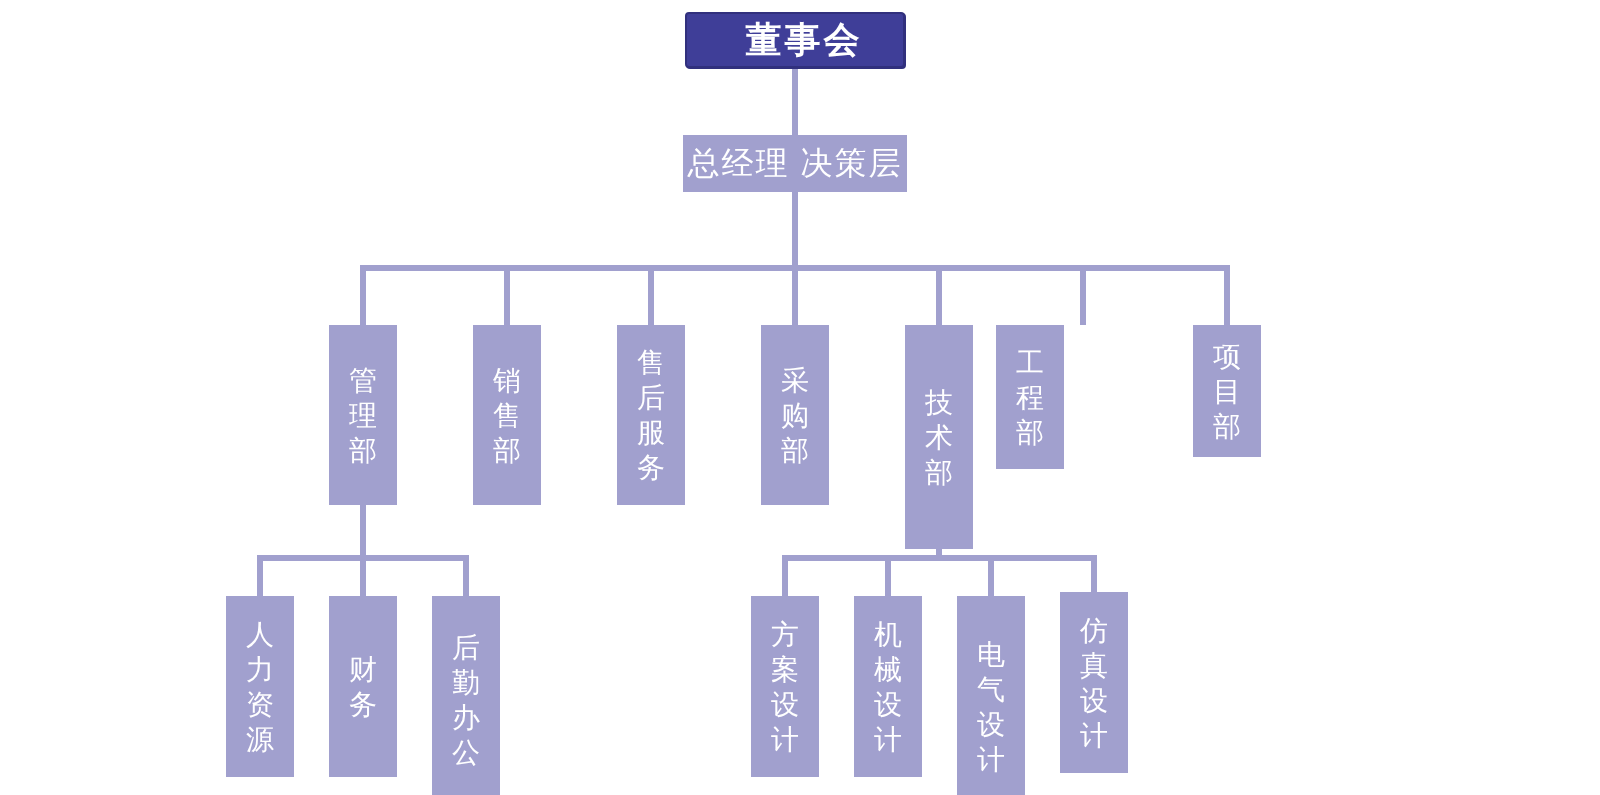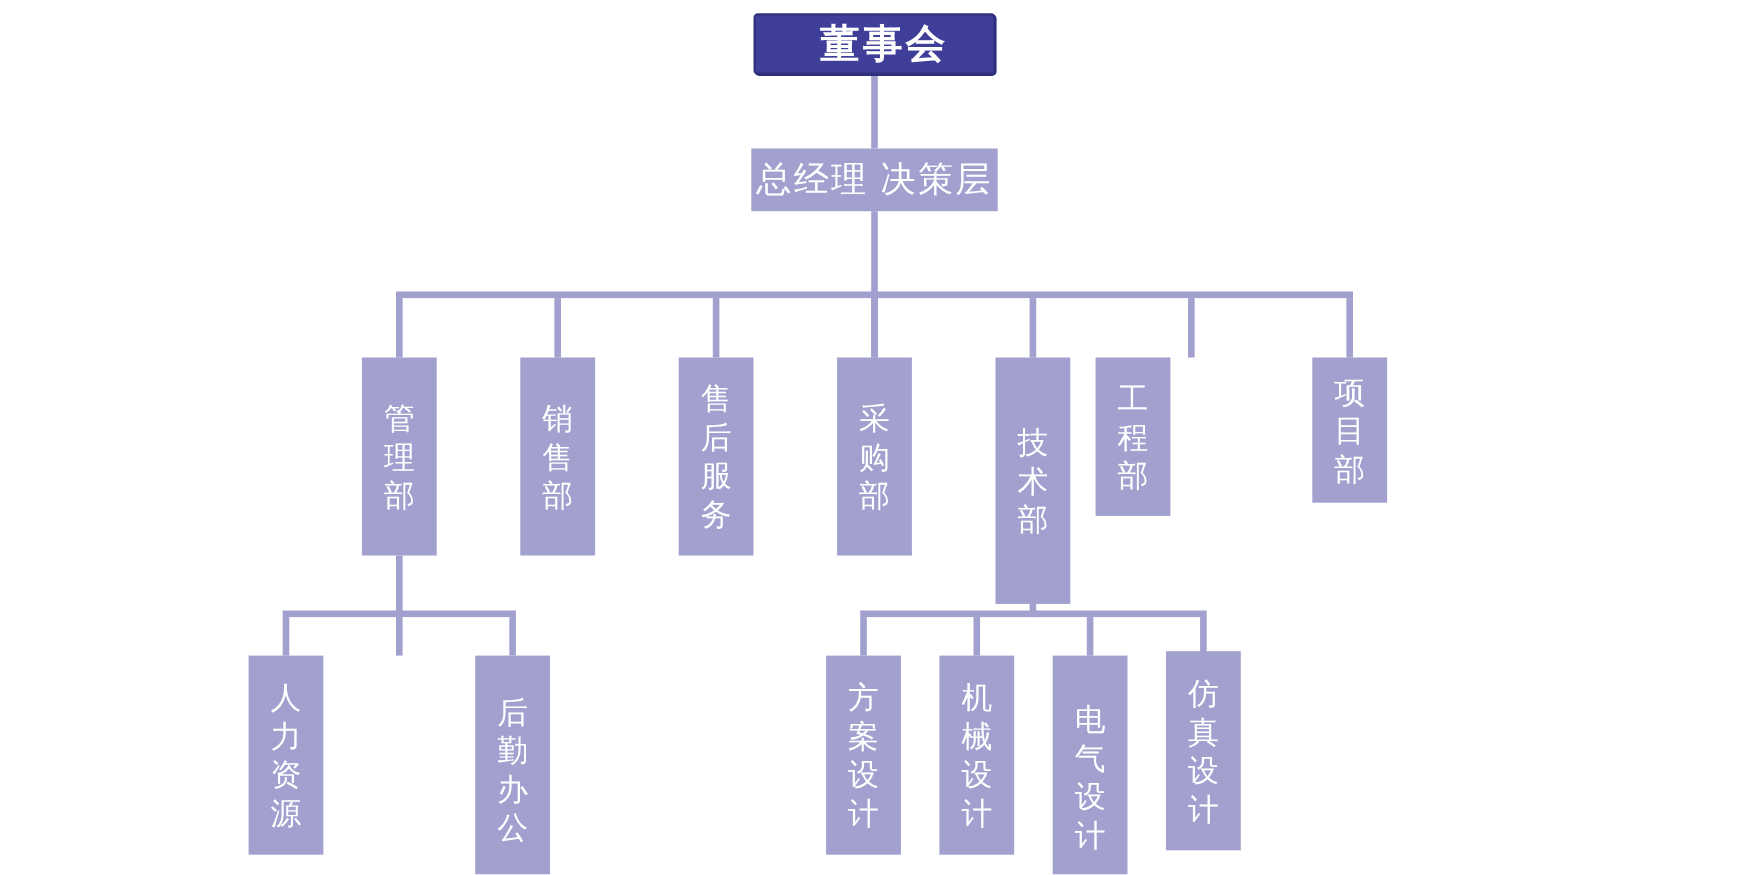--- a/index.html
+++ b/index.html
@@ -112,20 +112,23 @@
   <div class="node v-node" style="left:996px; top:325px; height:144px">
     <span class="v-label">工程部</span>
   </div>
   <div class="node v-node" style="left:1193px; top:325px; height:132px">
     <span class="v-label">项目部</span>
   </div>
 
   <div class="node v-node" style="left:226px; top:596px; height:181px">
     <span class="v-label">人力资源</span>
   </div>
+  <div class="node v-node" style="left:329px; top:596px; height:181px">
+    <span class="v-label">财务</span>
+  </div>
   <div class="node v-node" style="left:432px; top:596px; height:208px">
     <span class="v-label">后勤办公</span>
   </div>
 
   <div class="node v-node" style="left:751px; top:596px; height:181px">
     <span class="v-label">方案设计</span>
   </div>
   <div class="node v-node" style="left:854px; top:596px; height:181px">
     <span class="v-label">机械设计</span>
   </div>

